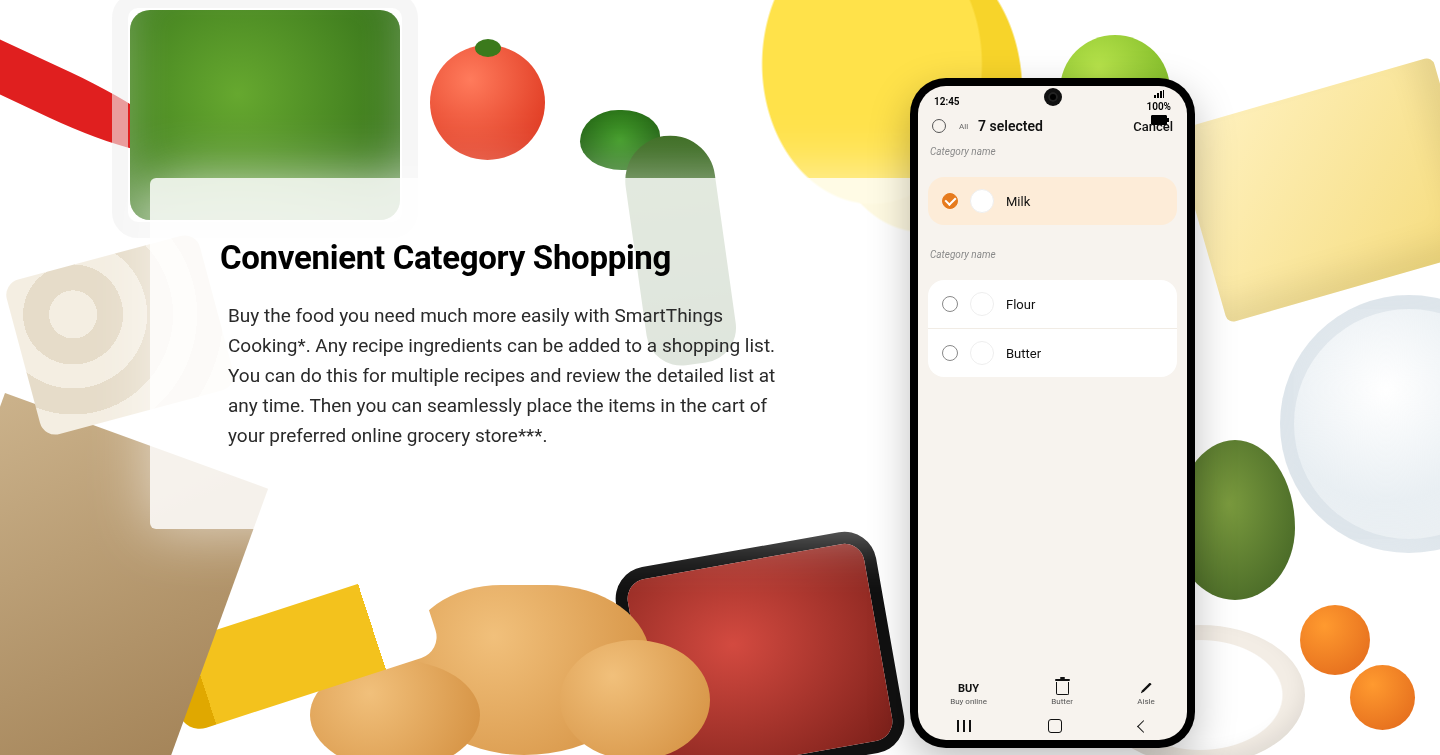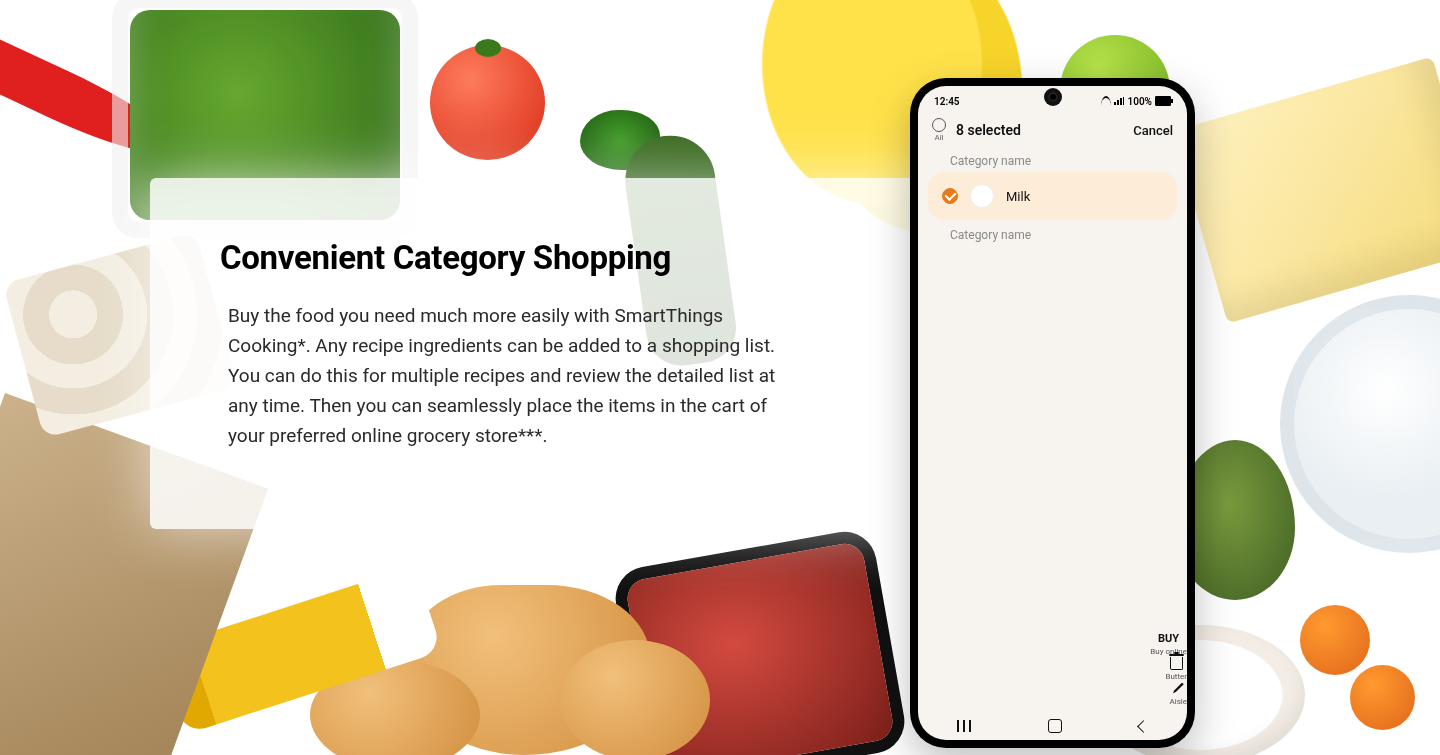--- a/index.html
+++ b/index.html
@@ -163,60 +163,61 @@
     height:22px;
     display:flex;
     align-items:center;
     justify-content:space-between;
     padding:4px 16px 0;
     font-size:10px;
     font-weight:600;
     color:#000;
     background:transparent;
   }
-  .statusbar .right{display:flex;align-items:center;gap:3px;}
+  .statusbar .right{display:flex;align-items:center;gap:3px;flex-direction:column;}
   .sig-icon{display:inline-block;width:10px;height:8px;background:
     linear-gradient(to top,#000 0 100%) 0 100%/2px 3px no-repeat,
     linear-gradient(to top,#000 0 100%) 3px 100%/2px 5px no-repeat,
     linear-gradient(to top,#000 0 100%) 6px 100%/2px 7px no-repeat,
     linear-gradient(to top,#000 0 100%) 9px 100%/2px 8px no-repeat;}
   .wifi-icon{width:10px;height:10px;display:inline-block;position:relative;}
   .wifi-icon::before{content:"";position:absolute;inset:0;border:2px solid #000;border-bottom:none;border-left:none;border-right:none;border-radius:50% 50% 0 0/100% 100% 0 0;}
   .batt-icon{width:14px;height:8px;border:1px solid #000;border-radius:1px;position:relative;display:inline-block;background:#000;}
   .batt-icon::after{content:"";position:absolute;right:-3px;top:2px;width:2px;height:4px;background:#000;}
 
   .appbar{
     display:flex;align-items:center;justify-content:space-between;
     padding:6px 14px 4px 14px;
   }
   .appbar .left{display:flex;align-items:center;gap:10px;}
-  .allcol{display:flex;flex-direction:column;align-items:center;gap:1px;}
+  .allcol{display:flex;flex-direction:row;align-items:center;gap:13px;}
   .radio{
     width:14px;height:14px;border:1.5px solid #555;border-radius:50%;
     display:inline-block;box-sizing:border-box;
   }
   .alllabel{font-size:8px;color:#666;}
   .sel-title{font-size:14px;font-weight:600;color:#111;}
   .cancel{font-size:13px;font-weight:500;color:#111;}
 
   .chiprow{display:flex;justify-content:flex-end;padding:6px 14px;}
   .chip{
     background:#eee3d8;border-radius:12px;
     font-size:10px;color:#555;
     padding:3px 8px;display:flex;align-items:center;gap:4px;
   }
   .chev{width:0;height:0;border-left:3px solid transparent;border-right:3px solid transparent;border-top:4px solid #777;display:inline-block;}
 
   .section-label{
-    font-size:12px;color:#8a8a8a;
-    padding:8px 32px 4px;
+    font-size:10px;color:#8a8a8a;
+    padding:8px 12px 4px;
+    font-style:italic;
   }
   .listcard{
     background:#fff;border-radius:16px;
-    margin:0 10px;
+    margin:16px 10px;
     overflow:hidden;
   }
   .row{
     display:flex;align-items:center;gap:12px;
     padding:12px 14px;
   }
   .row.sel{background:#fdecd8;}
   .check{
     width:16px;height:16px;border-radius:50%;
     border:1.5px solid #888;box-sizing:border-box;
@@ -227,21 +228,20 @@
   .check.on::after{content:"";width:5px;height:8px;border:solid #fff;border-width:0 2px 2px 0;transform:rotate(45deg);margin-top:-2px;}
   .thumb{width:22px;height:22px;border-radius:50%;background:#fff;border:1px solid #eee;flex:none;}
   .row .name{font-size:13px;color:#111;}
   .listcard .row + .row{border-top:1px solid #f1ece5;}
 
   .spacer{flex:1;}
 
   .bottombar{
     display:flex;justify-content:space-around;align-items:flex-end;
     padding:8px 0 6px;
-    flex-direction:column;
   }
   .baction{display:flex;flex-direction:column;align-items:center;gap:2px;}
   .baction .iconline{font-size:11px;font-weight:700;color:#111;height:14px;display:flex;align-items:center;}
   .baction .sub{font-size:8px;color:#555;}
   .trash{width:11px;height:12px;border:1.3px solid #111;border-top:none;border-radius:0 0 2px 2px;position:relative;}
   .trash::before{content:"";position:absolute;left:-2px;top:-3px;width:15px;height:2px;background:#111;border-radius:1px;}
   .trash::after{content:"";position:absolute;left:3px;top:-5px;width:5px;height:2px;background:#111;border-radius:1px;}
   .pencil{width:11px;height:11px;background:#111;clip-path:polygon(0 100%,15% 70%,85% 0,100% 15%,30% 85%);}
 
   .navbar{
@@ -296,36 +296,48 @@
         <span class="batt-icon"></span>
       </span>
     </div>
 
     <div class="appbar">
       <div class="left">
         <div class="allcol">
           <span class="radio"></span>
           <span class="alllabel">All</span>
         </div>
-        <span class="sel-title">8 selected</span>
+        <span class="sel-title">7 selected</span>
       </div>
       <span class="cancel">Cancel</span>
     </div>
 
 
     <div class="section-label">Category name</div>
     <div class="listcard">
       <div class="row sel">
         <span class="check on"></span>
         <span class="thumb"></span>
         <span class="name">Milk</span>
       </div>
     </div>
 
     <div class="section-label">Category name</div>
+    <div class="listcard">
+      <div class="row">
+        <span class="check"></span>
+        <span class="thumb"></span>
+        <span class="name">Flour</span>
+      </div>
+      <div class="row">
+        <span class="check"></span>
+        <span class="thumb"></span>
+        <span class="name">Butter</span>
+      </div>
+    </div>
 
     <div class="spacer"></div>
 
     <div class="bottombar">
       <div class="baction">
         <span class="iconline">BUY</span>
         <span class="sub">Buy online</span>
       </div>
       <div class="baction">
         <span class="iconline">

